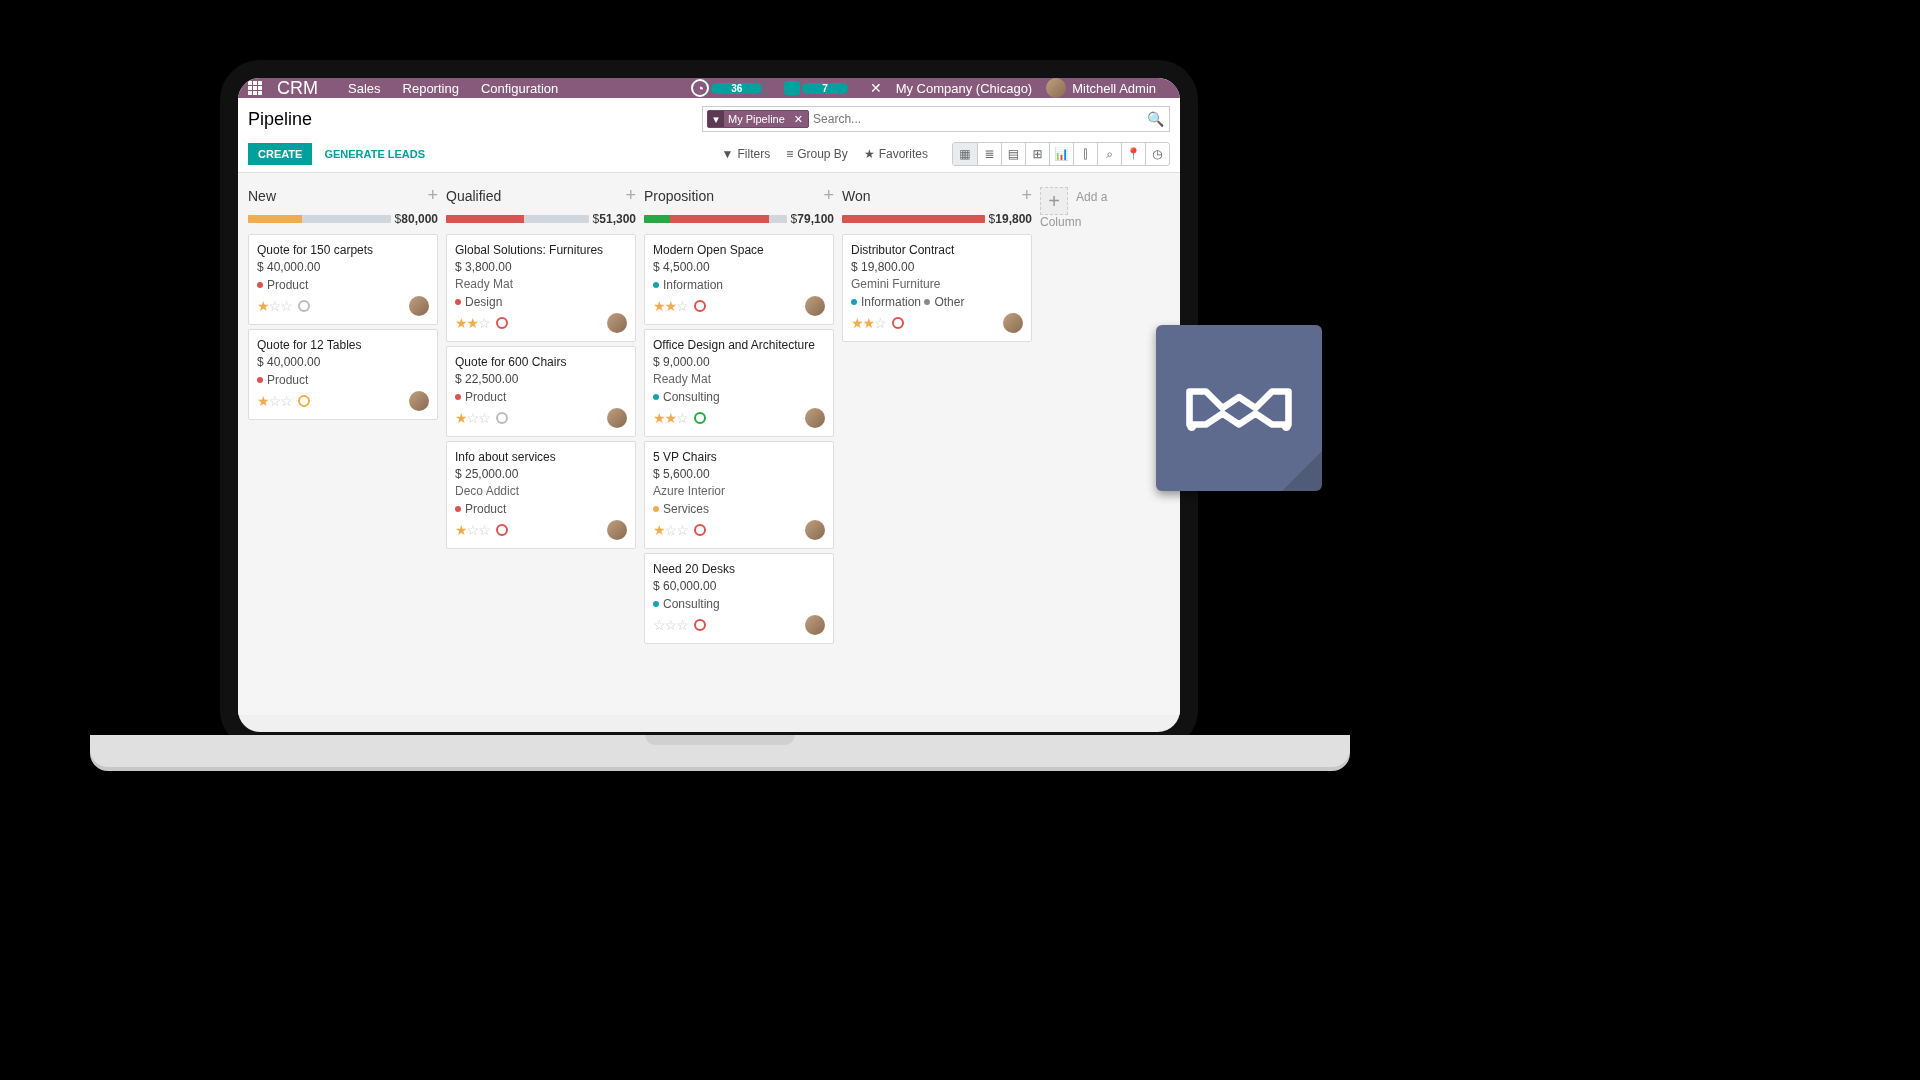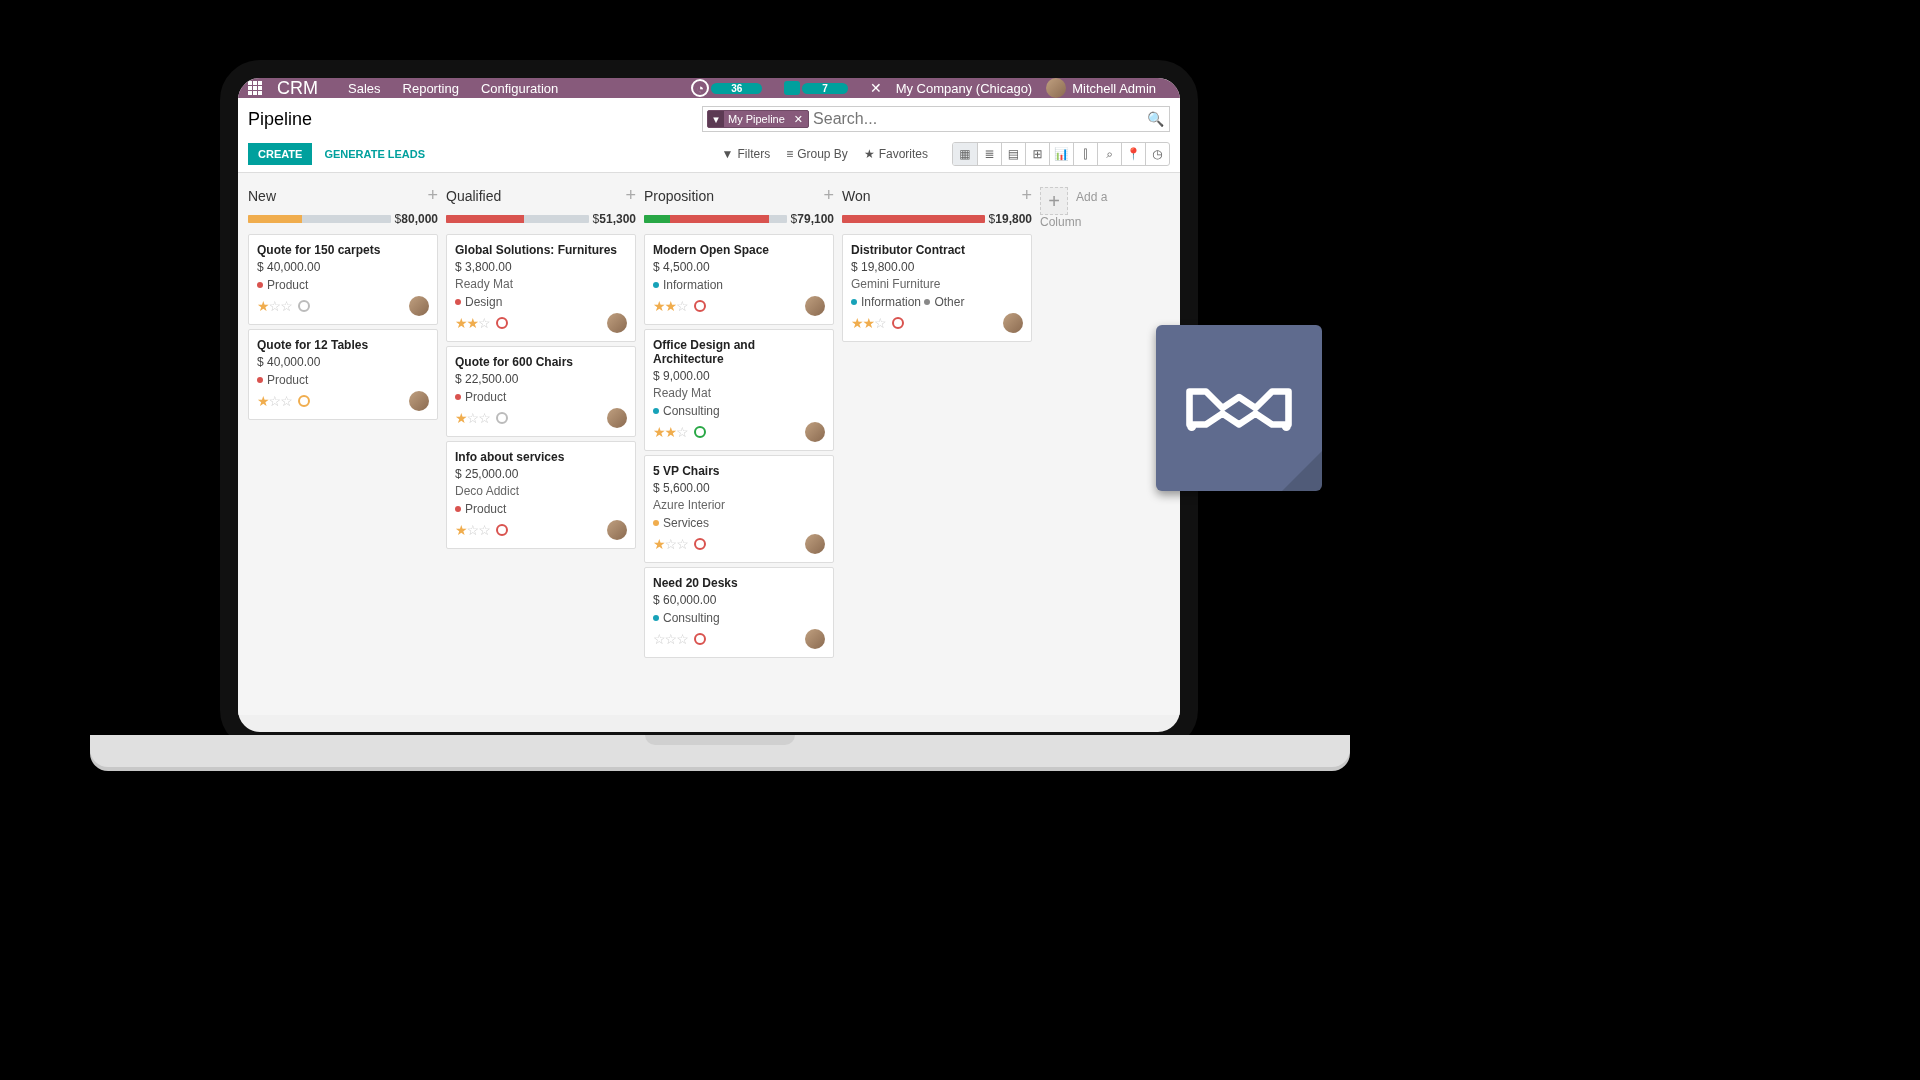--- a/index.html
+++ b/index.html
@@ -29,21 +29,21 @@
 .avatar{width:20px; height:20px; border-radius:50%; background:linear-gradient(135deg,#c0a080,#8a6a50); margin-right:6px; display:inline-block;}
 .tool-x{font-size:14px; margin-right:14px; cursor:pointer;}
 
 .subhead{ background:#fff; padding:4px 10px 0; border-bottom:1px solid #ddd;}
 .subhead-row1{display:flex; align-items:center; padding:4px 0;}
 .page-title{ font-size:18px; color:#000000; font-weight:400; flex:0 0 auto; margin-right:auto;}
 .search-box{ flex:0 0 468px; margin-left:auto; height:26px; border:1px solid #ccc; display:flex; align-items:center; padding:0 4px; background:#fff;}
 .pill{ background:#875A7B; border:1px solid #6e4964; color:#fff; font-size:11px; padding:0 2px 0 0; display:inline-flex; align-items:center; border-radius:2px; margin-right:4px;}
 .pill .pill-icon{ width:16px; height:16px; background:#5c3a53; display:inline-flex; align-items:center; justify-content:center; margin-right:4px;}
 .pill .pill-x{ margin-left:6px; cursor:pointer; padding:0 3px;}
-.search-input{ border:none; outline:none; flex:1; font-size:16px; color:#ec4899;}
+.search-input{ border:none; outline:none; flex:1; font-size:12px; color:#ec4899;}
 .search-glass{ color:#888; font-size:14px;}
 
 .subhead-row2{ display:flex; align-items:center; padding:6px 0;}
 .btn-create{ background:#00a09d; color:#fff; border:none; padding:5px 10px; font-size:11px; font-weight:bold; margin-right:12px; cursor:pointer;}
 .btn-leads{ color:#00a09d; background:none; border:none; font-size:11px; font-weight:bold; cursor:pointer;}
 .toolbar-spacer{flex:1;}
 .tool-btn{ color:#555; font-size:12px; margin-right:16px; cursor:pointer; display:inline-flex; align-items:center; gap:4px;}
 .view-switch{ display:inline-flex; border:1px solid #ccc; border-radius:3px; overflow:hidden; margin-left:8px;}
 .view-btn{ width:24px; height:22px; display:inline-flex; align-items:center; justify-content:center; color:#666; font-size:12px; cursor:pointer;}
 .view-btn.active{ background:#e9ecef;}
@@ -56,21 +56,21 @@
 .col-bar-row{ display:flex; align-items:center; gap:4px; margin:4px 0 8px;}
 .col-bar{ flex:1; height:8px; background:#d0d6db; position:relative; border-radius:1px; display:flex; overflow:hidden;}
 .seg{ height:100%;}
 .seg.o{ background:#f0ad4e;}
 .seg.r{ background:#d9534f;}
 .seg.g{ background:#28a745;}
 .col-total{ font-size:12px; color:#333; font-weight:bold;}
 .col-total .cur{ font-weight:normal;}
 
 .card{ background:#fff; border:1px solid #ddd; border-radius:2px; padding:8px; margin-bottom:4px; font-size:12px; position:relative;}
-.card-title{ font-weight:bold; color:#222; margin-bottom:3px;}
+.card-title{ font-weight:normal; color:#222; margin-bottom:3px;}
 .card-amt{ color:#444; margin-bottom:3px;}
 .card-sub{ color:#666; margin-bottom:3px;}
 .tag{ display:inline-flex; align-items:center; gap:4px; color:#555;}
 .tag::before{ content:''; width:6px; height:6px; border-radius:50%; display:inline-block;}
 .tag.red::before{background:#d9534f;}
 .tag.blue::before{background:#17a2b8;}
 .tag.yellow::before{background:#f0ad4e;}
 .tag.grey::before{background:#888;}
 .card-foot{ display:flex; align-items:center; margin-top:4px;}
 .stars{ color:#f0ad4e; font-size:14px; letter-spacing:-1px;}

